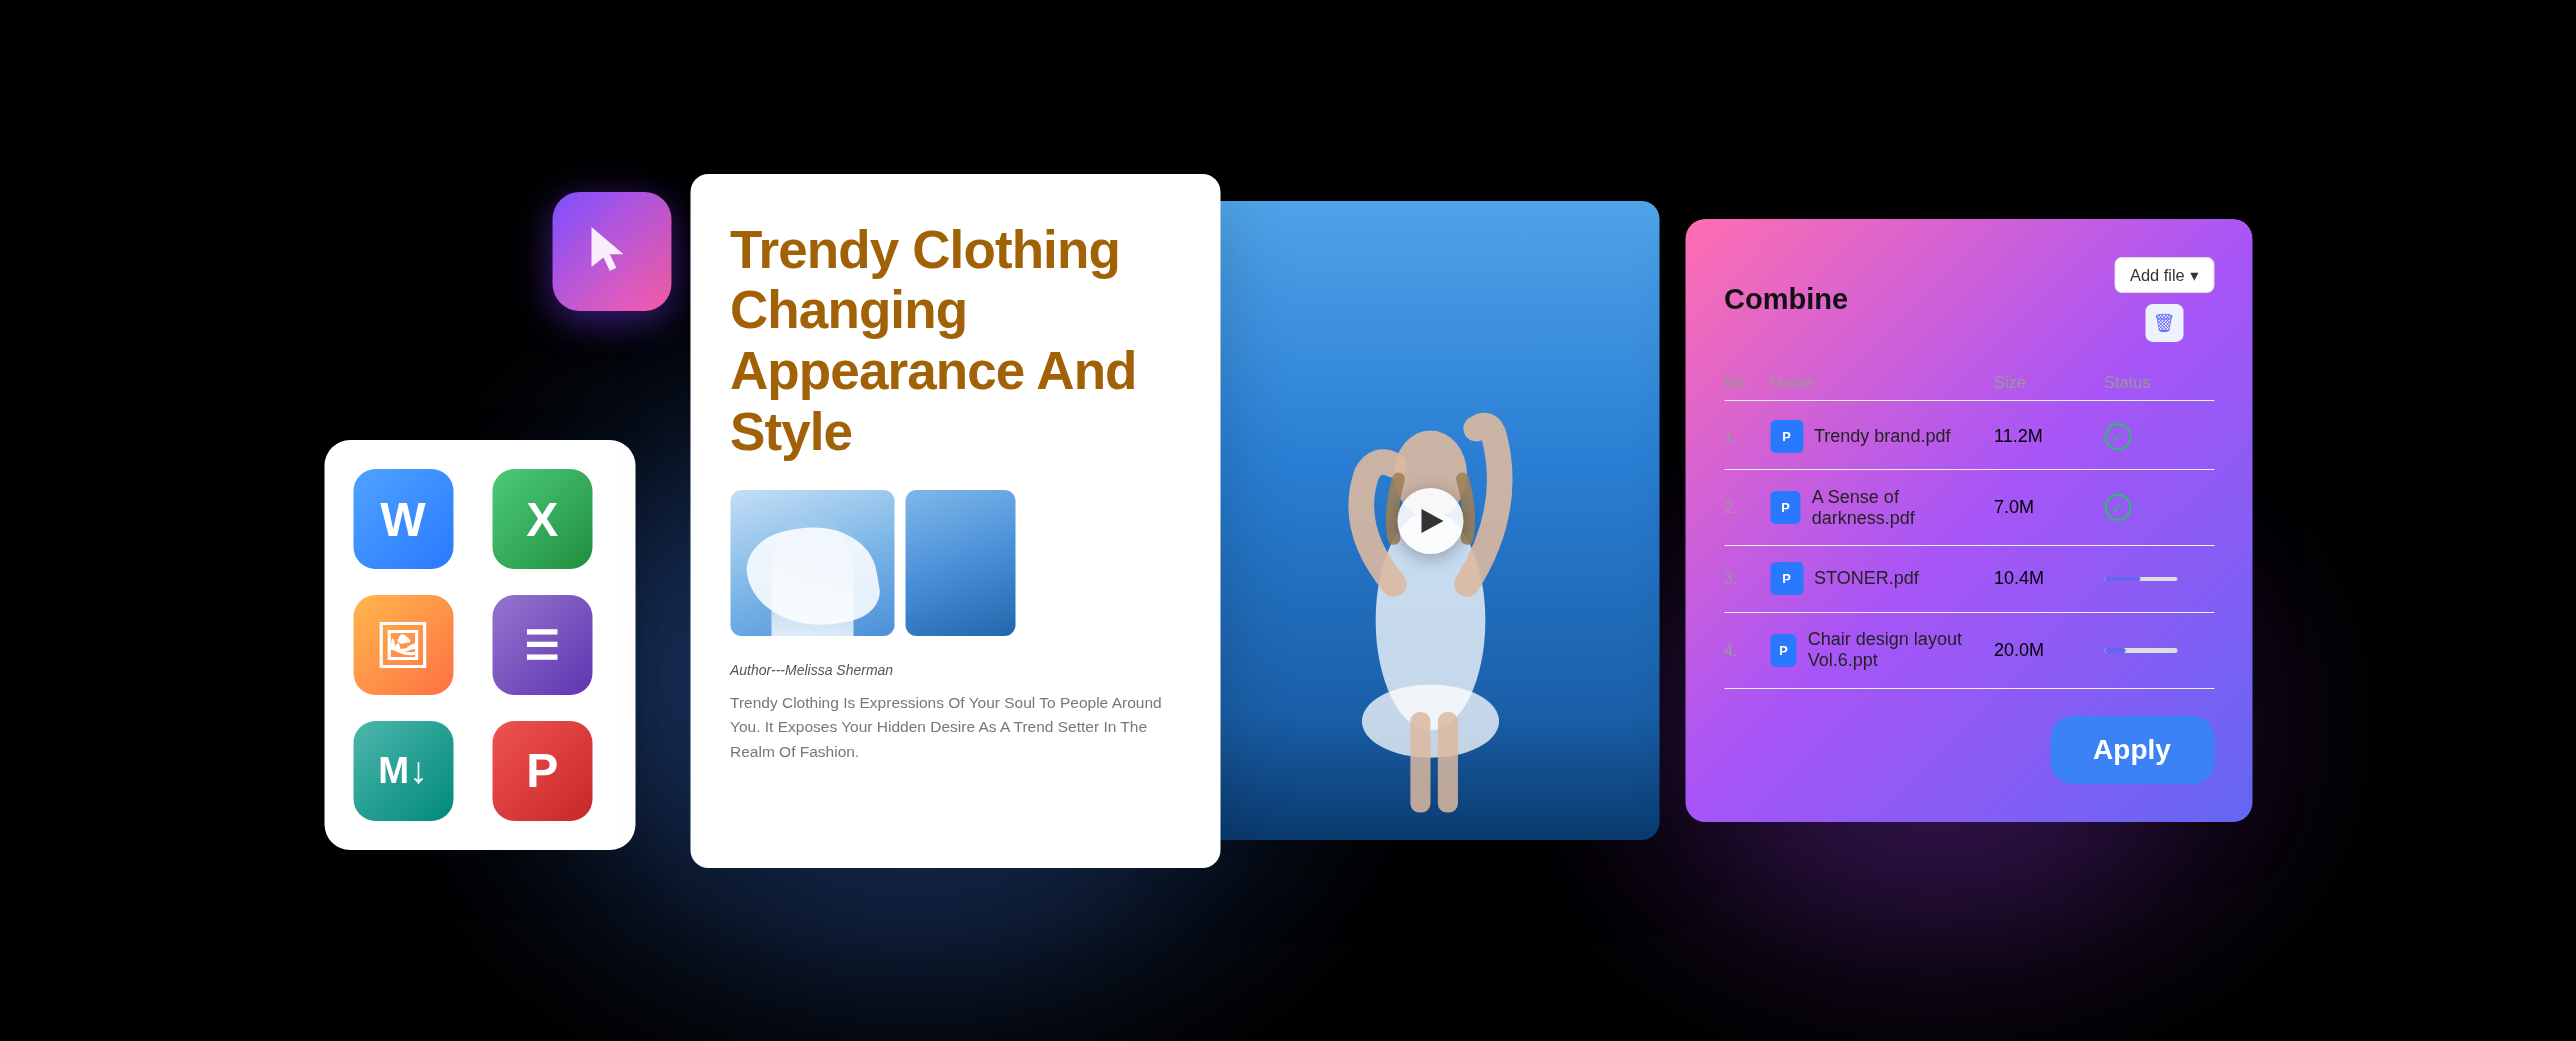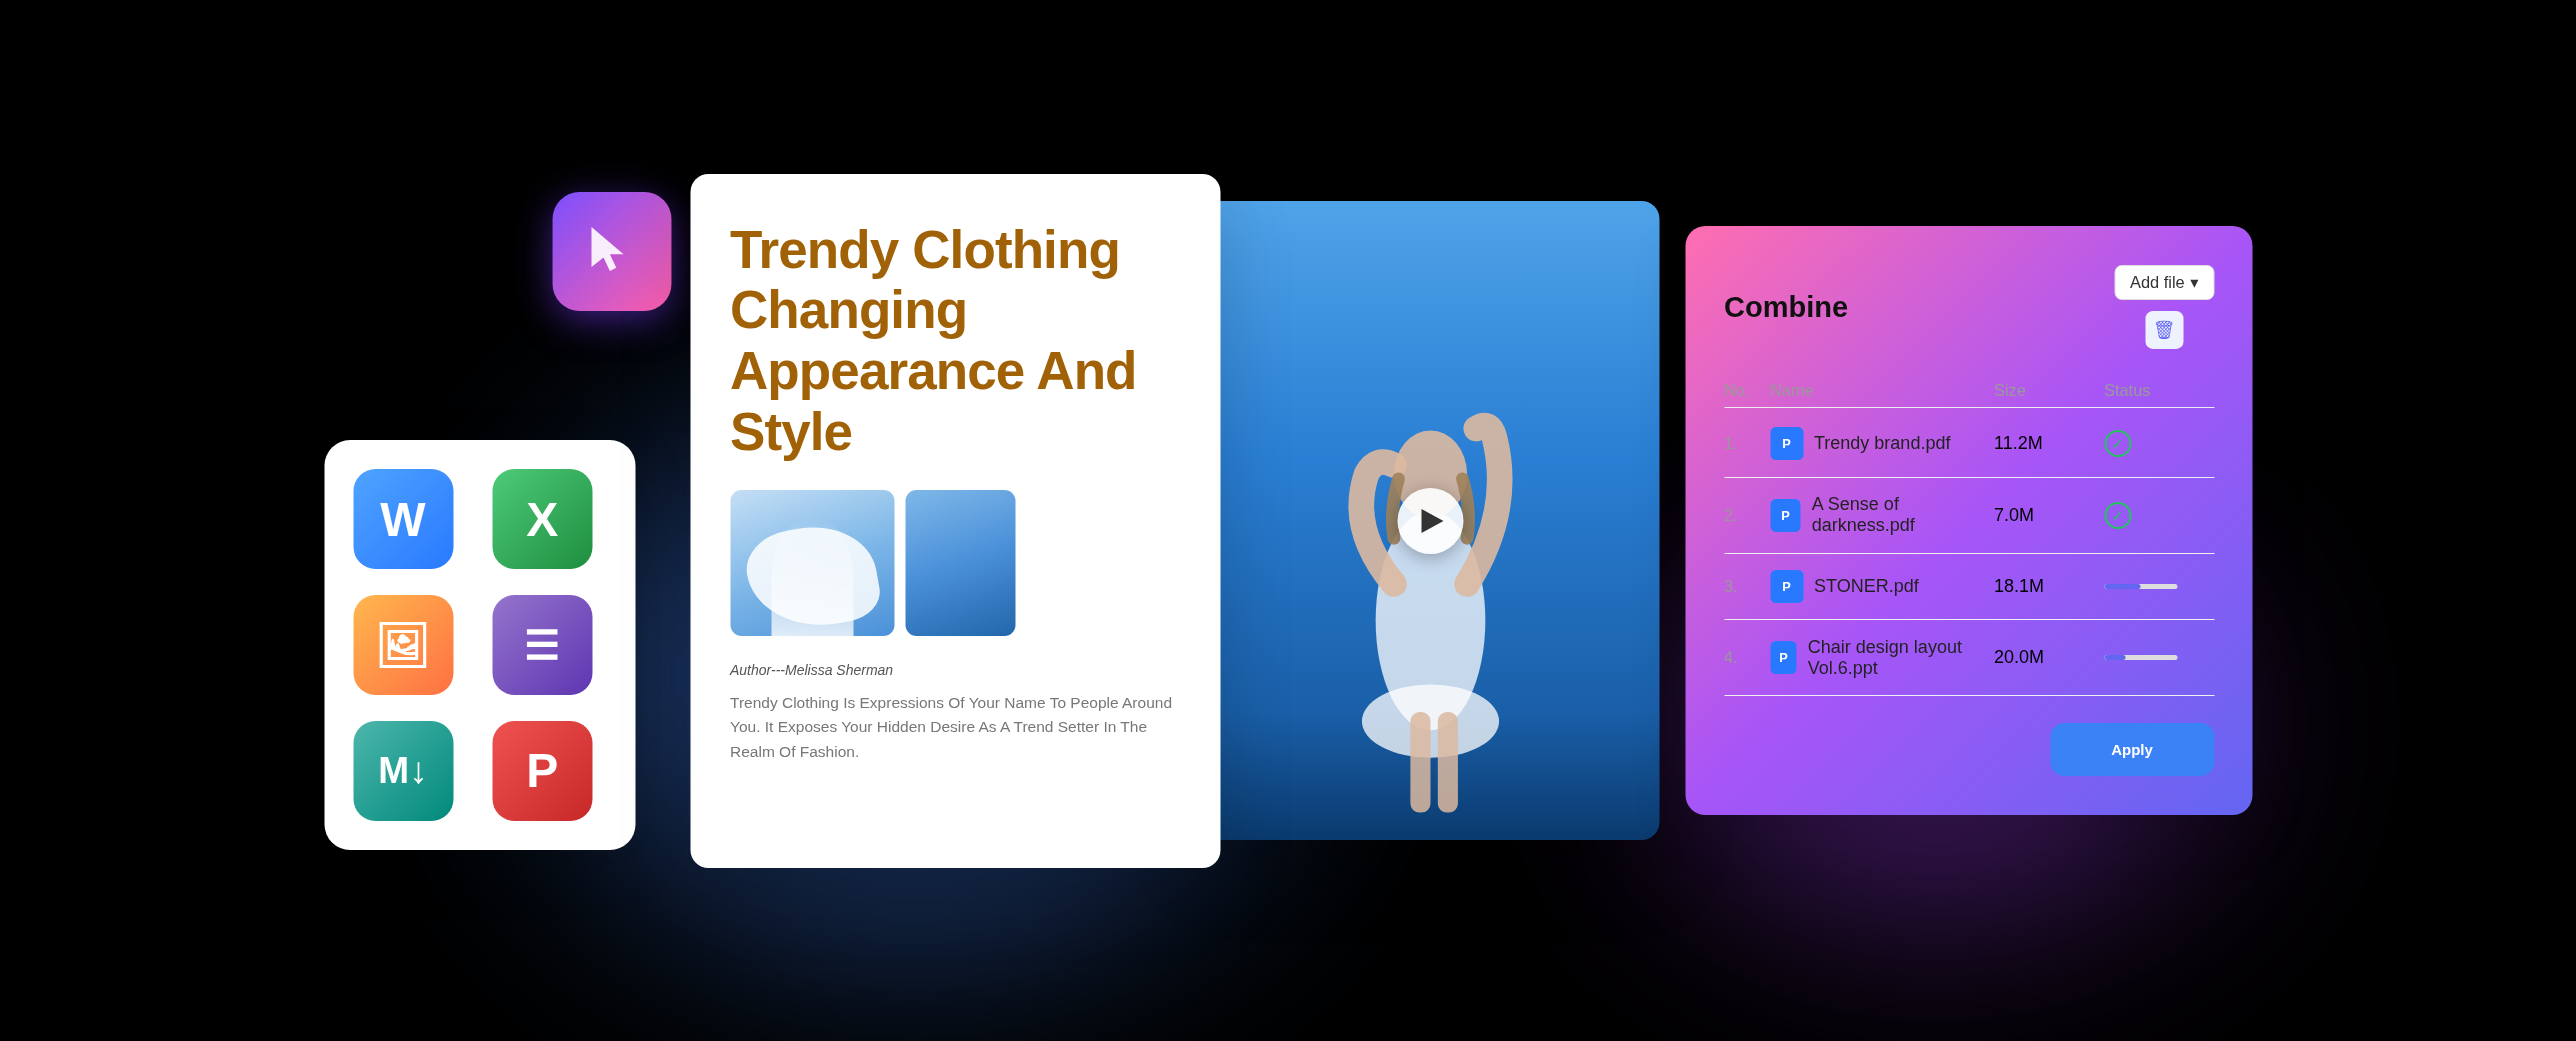--- a/index.html
+++ b/index.html
@@ -394,23 +394,23 @@
       border-radius: 2.7px;
     }
 
     .apply-btn {
       display: block;
       width: 164px;
       margin: 27px 0 0 auto;
       background: #3b82f6;
       color: #fff;
       border: none;
-      border-radius: 14px;
+      border-radius: 22px;
       padding: 18px 37px;
-      font-size: 15px;
+      font-size: 28px;
       font-weight: 600;
       cursor: pointer;
       text-align: center;
     }
 
     
     .fabric-shape {
       position: absolute;
       bottom: 9px;
       left: 18px;
@@ -471,21 +471,21 @@
       <div class="doc-img-1">
 
         <div class="fabric-shape"></div>
       </div>
       <div class="doc-img-2">
         
       </div>
     </div>
 
     <p class="doc-author">Author---Melissa Sherman</p>
-    <p class="doc-body">Trendy Clothing Is Expressions Of Your Name To People Around You. It Exposes Your Hidden Desire As A Trend Setter In The Realm Of Fashion.</p>
+    <p class="doc-body">Trendy Clothing Is Expressions Of Your Soul To People Around You. It Exposes Your Hidden Desire As A Trend Setter In The Realm Of Fashion.</p>
 
   </div>
 
   <div class="video-panel">
 
     <svg class="woman-silhouette" viewBox="0 0 340 560" fill="none" xmlns="http://www.w3.org/2000/svg">
 
       <ellipse cx="170" cy="320" rx="60" ry="120" fill="rgba(255,255,255,0.75)"></ellipse>
 
       <ellipse cx="170" cy="160" rx="40" ry="48" fill="rgba(220,185,160,0.9)"></ellipse>
@@ -547,21 +547,21 @@
       <span class="file-size">7.0M</span>
       <div class="status-check">✓</div>
     </div>
 
     <div class="file-row">
       <span class="file-no">3.</span>
       <div class="file-info">
         <div class="file-icon">P</div>
         <span class="file-name">STONER.pdf</span>
       </div>
-      <span class="file-size">18.1M</span>
+      <span class="file-size">10.4M</span>
       <div class="status-progress">
         <div class="status-progress-fill" style="width:50%"></div>
       </div>
     </div>
 
     <div class="file-row">
       <span class="file-no">4.</span>
       <div class="file-info">
         <div class="file-icon">P</div>
         <span class="file-name">Chair design layout Vol.6.ppt</span>

